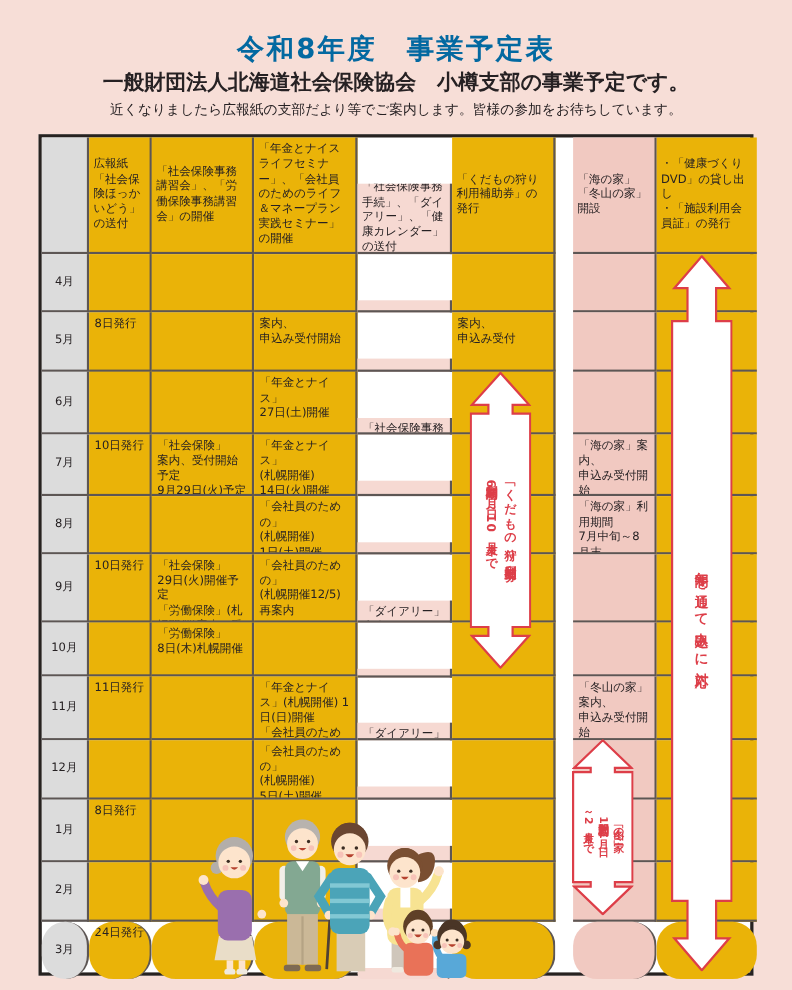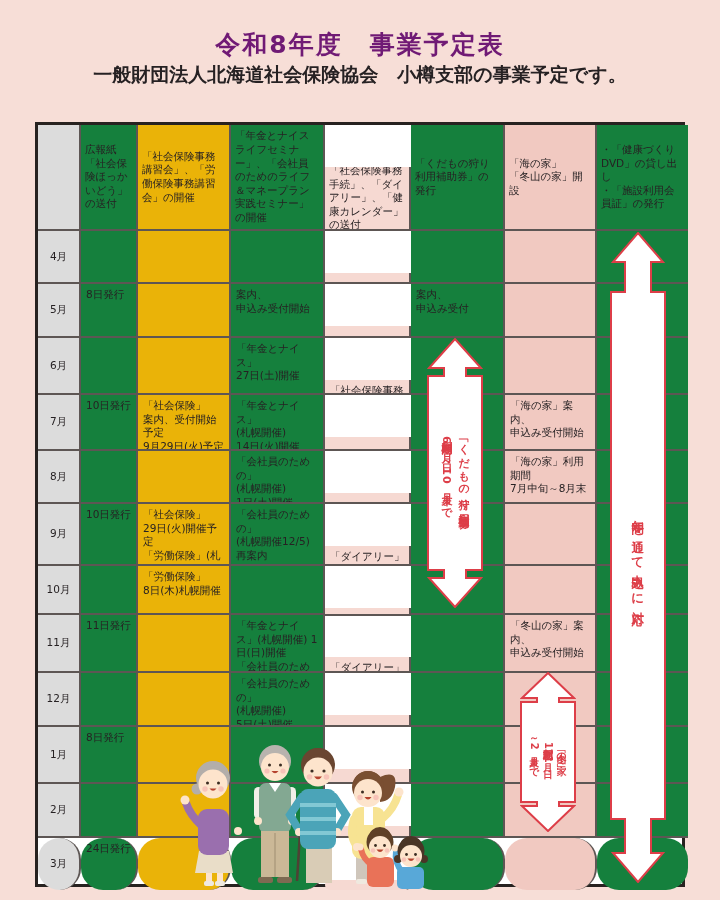--- a/index.html
+++ b/index.html
@@ -1,44 +1,44 @@
 <!DOCTYPE html>
 <html><head>
 <meta charset="utf-8">
 <style>
   html,body{margin:0;padding:0;}
   body{font-family:"DejaVu Sans","Liberation Sans",sans-serif;}
   .page{position:relative;width:720px;height:900px;background:#f7ded7;overflow:hidden;}
 
   
   .page-title{position:absolute;top:28px;left:0;width:100%;text-align:center;
-    font-size:25px;font-weight:bold;color:#701a75;letter-spacing:2px;}
+    font-size:25px;font-weight:bold;color:#0369a1;letter-spacing:2px;}
   .page-subtitle{position:absolute;top:62px;left:0;width:100%;text-align:center;
     font-size:19px;font-weight:bold;color:#262123;}
   .page-note{position:absolute;top:92px;left:0;width:100%;text-align:center;
     font-size:12.5px;color:#262123;}
 
   
   .sched{position:absolute;left:35px;top:122px;width:650px;height:765px;
     display:grid;box-sizing:border-box;
     grid-template-columns:43px 57px 93px 94px 86px 94px 92px 91px;
     grid-template-rows:106px 53px 54px 57px 56px 53px 62px 49px 58px 54px 57px 54px 52px;
     border:3px solid #272220;background:#fff;z-index:1;}
   .sched > div{box-sizing:border-box;border-right:2px solid #5d5654;border-bottom:2px solid #5d5654;
     font-size:10.5px;line-height:1.3;color:#262123;white-space:pre-line;overflow:hidden;}
   .sched > div.last-col{border-right:none;}
   .sched > div.last-row{border-bottom:none;border-radius:22px;}
   .hdr{display:flex;align-items:center;padding:3px 4px;}
   .cell{padding:4px 4px 2px 5px;}
   .mon{display:flex;align-items:center;justify-content:center;
     font-size:17px;font-weight:normal;background:#dcdcdc;}
-  .c-w{background:#15803d;}
+  .c-w{background:#eab308;}
   .c-l{background:#eab308;}
   .c-m{background:#f6d9d2;margin-top:42px;}
-  .c-d{background:#f1c9c1;}
+  .c-d{background:#f1c9c1;margin-left:16px;}
 
   
   .arrow{position:absolute;z-index:5;display:flex;align-items:center;justify-content:center;}
   .arrow svg{position:absolute;left:0;top:0;}
   .arrow-text{position:relative;writing-mode:vertical-rl;text-orientation:mixed;
     color:#dd3e48;font-weight:600;text-align:center;}
   .arrow-fruit{left:427px;top:338px;width:56px;height:270px;}
   .arrow-fruit .arrow-text{font-size:11px;line-height:1.55;letter-spacing:1px;}
   .arrow-winter{left:520px;top:672px;width:56px;height:160px;}
   .arrow-winter .arrow-text{font-size:9.8px;line-height:1.4;letter-spacing:0;}
@@ -48,20 +48,21 @@
   
   .family{position:absolute;left:166px;top:731px;width:270px;height:158px;z-index:6;}
 </style>
 </head>
 <body>
 
 <div class="page">
 
   <div class="page-title">令和8年度　事業予定表</div>
   <div class="page-subtitle">一般財団法人北海道社会保険協会　小樽支部の事業予定です。</div>
+  <div class="page-note">近くなりましたら広報紙の支部だより等でご案内します。皆様の参加をお待ちしています。</div>
 
   <div class="sched">
 
     <div class="mon"></div>
     <div class="hdr c-w">広報紙
 「社会保険ほっかいどう」の送付</div>
     <div class="hdr c-l">「社会保険事務講習会」、「労働保険事務講習会」の開催</div>
     <div class="hdr c-w">「年金とナイスライフセミナー」、「会社員のためのライフ＆マネープラン実践セミナー」の開催</div>
     <div class="hdr c-m">「社会保険事務手続」、「ダイアリー」、「健康カレンダー」の送付</div>
     <div class="hdr c-w">「くだもの狩り利用補助券」の発行</div>

